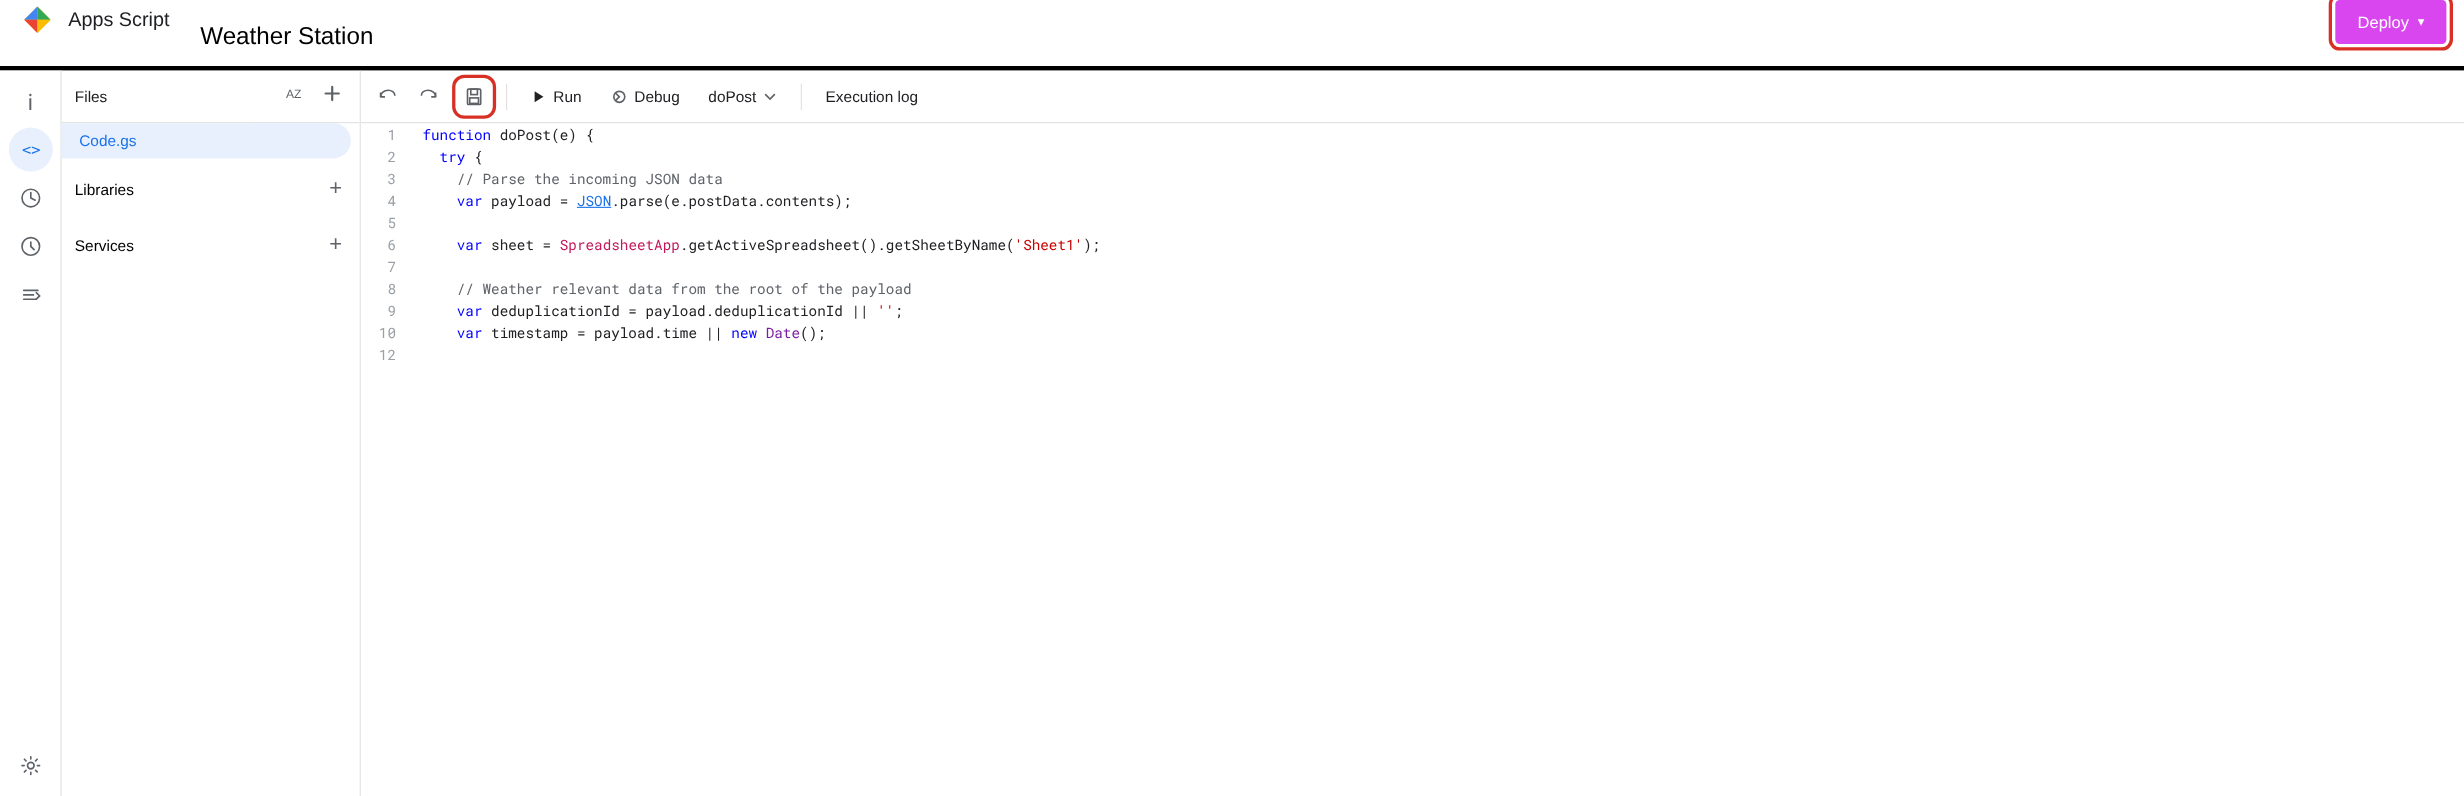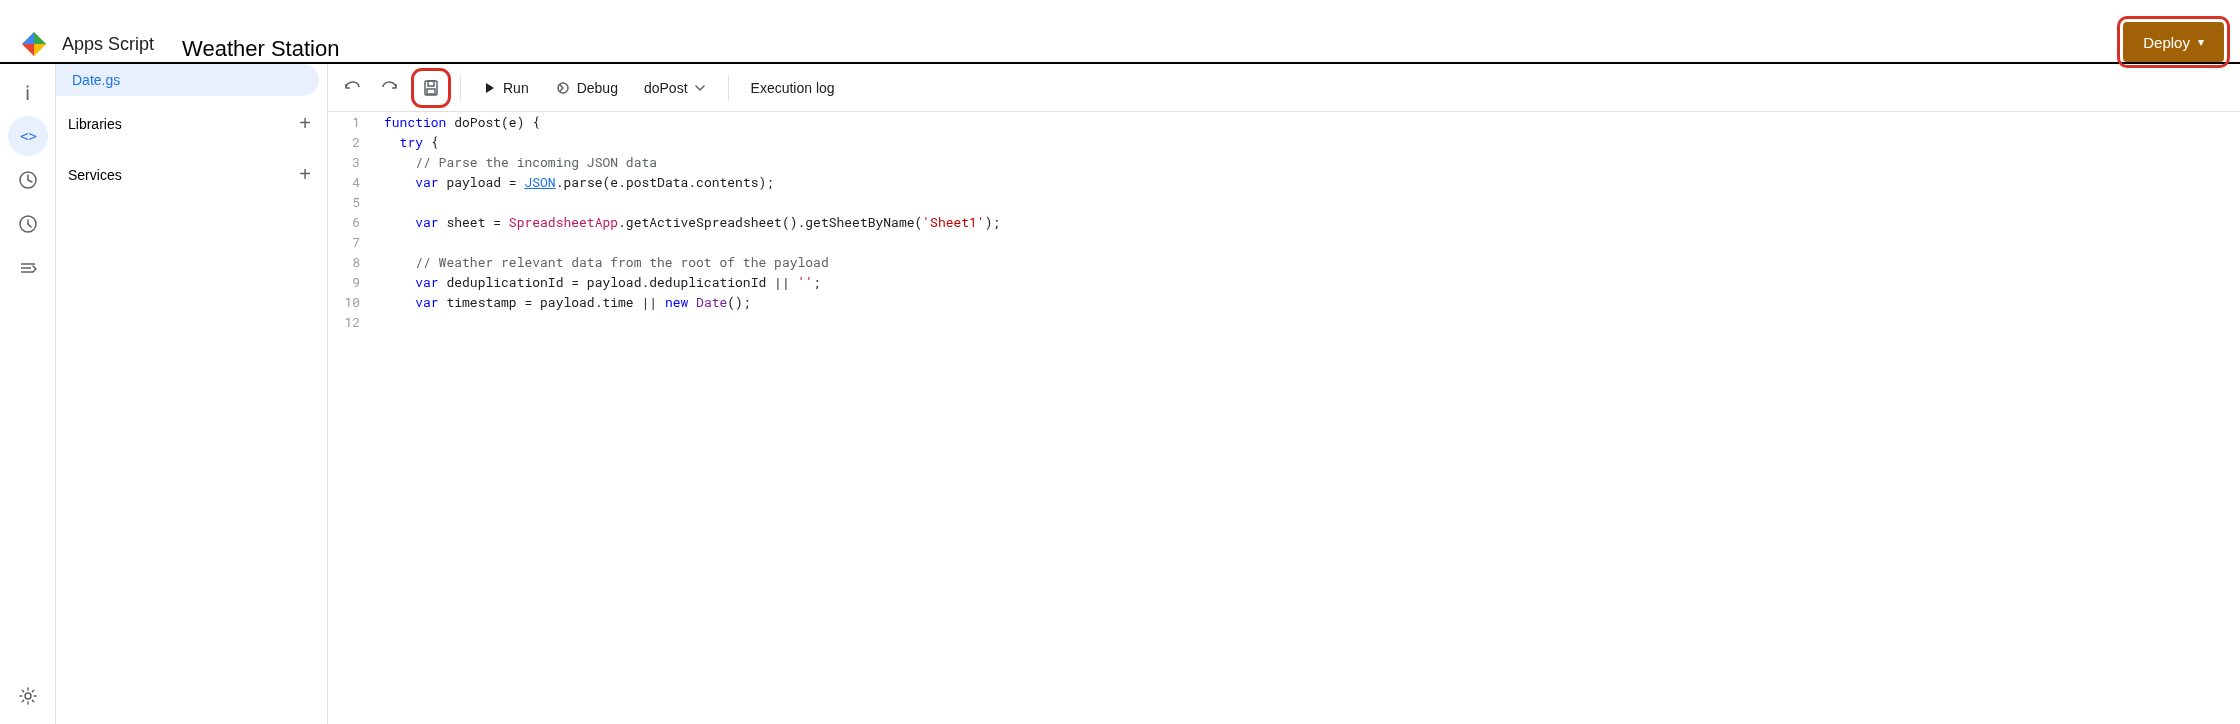--- a/index.html
+++ b/index.html
@@ -1,24 +1,24 @@
 <!DOCTYPE html>
 <html><head>
   <meta charset="utf-8">
   <style>
     * { box-sizing: border-box; margin: 0; padding: 0; }
     body { font-family: 'Google Sans', Arial, sans-serif; background: #fff; height: 724px; overflow: hidden; display: flex; flex-direction: column; }
 
     
     .top-header {
       display: flex;
-      align-items: flex-end;
+      align-items: flex-start;
       padding: 0 16px;
       height: 64px;
-      border-bottom: 2px solid #000000;
+      border-bottom: 4px solid #000000;
       flex-shrink: 0;
     }
     .logo-area {
       display: flex;
       align-items: center;
       gap: 10px;
       margin-right: 20px;
     }
     .logo-svg { width: 36px; height: 36px; }
     .app-title {
@@ -31,21 +31,21 @@
       font-size: 22px;
       color: #000000;
       font-weight: 400;
       margin-left: 8px;
       margin-top: 20px;
     }
     .header-spacer { flex: 1; }
     .deploy-btn {
       display: flex;
       align-items: center;
-      background: #a16207;
+      background: #d946ef;
       color: #fff;
       border: none;
       border-radius: 4px;
       padding: 0 20px;
       height: 40px;
       font-size: 15px;
       font-weight: 500;
       cursor: pointer;
       gap: 8px;
       outline: 3px solid #d93025;
@@ -317,23 +317,39 @@
       <button class="icon-btn" title="Settings">
         <svg width="20" height="20" viewBox="0 0 20 20">
           <circle cx="10" cy="10" r="3" fill="none" stroke="#5f6368" stroke-width="1.5"></circle>
           <path d="M10 2 L10 4 M10 16 L10 18 M2 10 L4 10 M16 10 L18 10 M4.22 4.22 L5.64 5.64 M14.36 14.36 L15.78 15.78 M15.78 4.22 L14.36 5.64 M5.64 14.36 L4.22 15.78" fill="none" stroke="#5f6368" stroke-width="1.5" stroke-linecap="round"></path>
         </svg>
       </button>
     </div>
   </div>
 
   <div class="file-panel">
+    <div class="file-panel-header">
+      <span class="file-panel-title">Files</span>
+      <div class="file-panel-actions">
+        <button class="icon-small" title="Sort files">
+          <svg width="18" height="18" viewBox="0 0 18 18">
+            <text x="1" y="13" font-size="11" fill="#5f6368" font-family="Arial">AZ</text>
+          </svg>
+        </button>
+        <button class="icon-small" title="Add file">
+          <svg width="18" height="18" viewBox="0 0 18 18">
+            <line x1="9" y1="3" x2="9" y2="15" stroke="#5f6368" stroke-width="2" stroke-linecap="round"></line>
+            <line x1="3" y1="9" x2="15" y2="9" stroke="#5f6368" stroke-width="2" stroke-linecap="round"></line>
+          </svg>
+        </button>
+      </div>
+    </div>
 
     <div class="file-item active">
-      <span>Date.gs</span>
+      <span>Code.gs</span>
     </div>
 
     <div class="section-header">
       <span class="section-title">Libraries</span>
       <button class="add-btn" title="Add library">+</button>
     </div>
 
     <div class="section-header">
       <span class="section-title">Services</span>
       <button class="add-btn" title="Add service">+</button>

